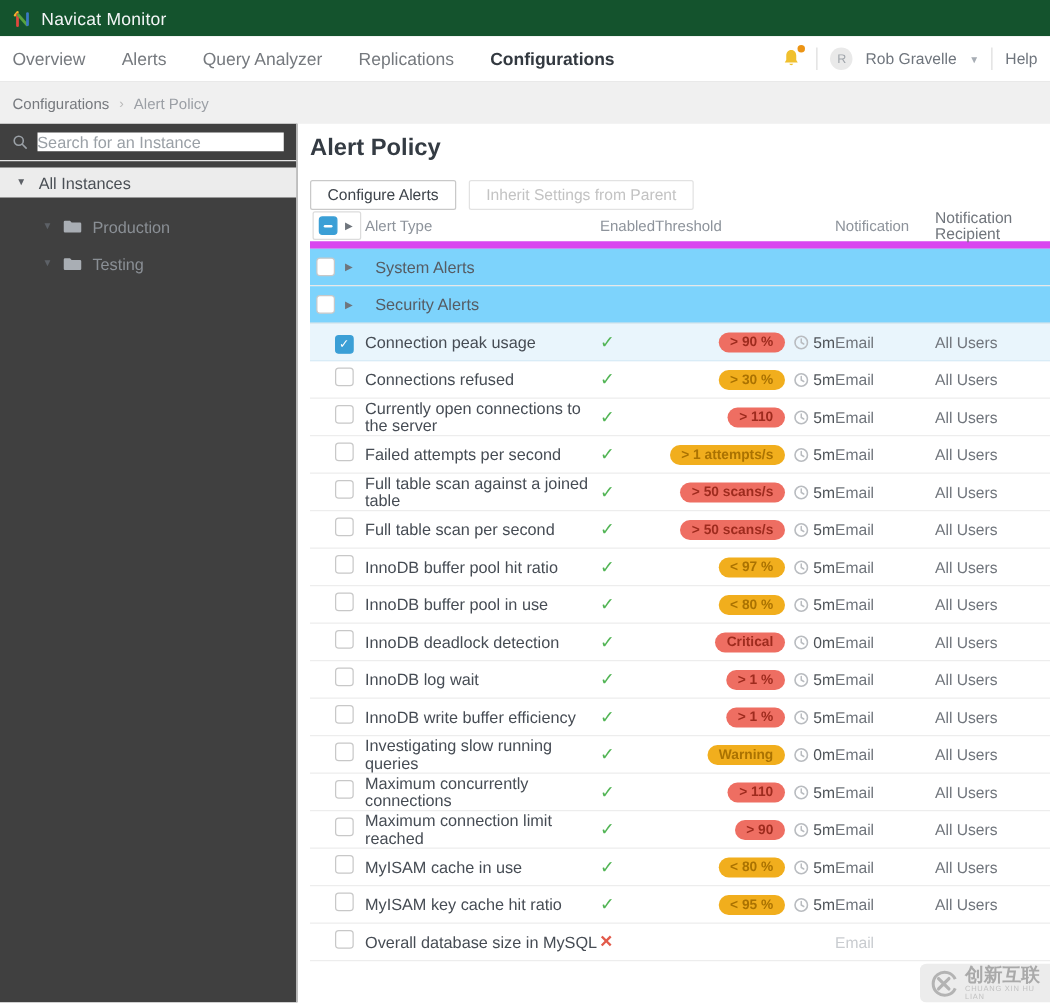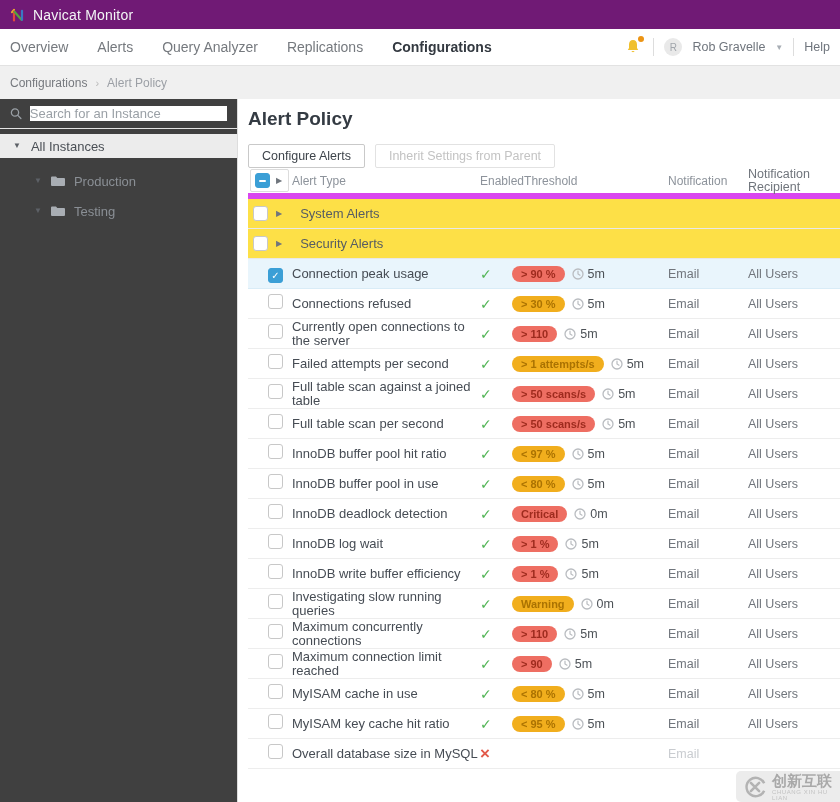--- a/index.html
+++ b/index.html
@@ -1,20 +1,20 @@
 <!DOCTYPE html>
 <html><head>
 <meta charset="utf-8">
 <style>
   * { box-sizing: border-box; margin: 0; padding: 0; }
   html, body { width: 840px; height: 802px; overflow: hidden; }
   body { font-family: "Liberation Sans", "DejaVu Sans", sans-serif; background: #fff; position: relative; }
 
   
-  .topbar { height: 29px; background: #701a75; display: flex; align-items: center; padding: 0 10px; gap: 7px; }
+  .topbar { height: 29px; background: #14532d; display: flex; align-items: center; padding: 0 10px; gap: 7px; }
   .brand { color: #f3f5f6; font-size: 14px; letter-spacing: .2px; }
 
   
   .navbar { height: 37px; background: #fff; border-bottom: 1px solid #e2e2e2; display: flex; align-items: center; padding: 0 10px; }
   .nav-tabs { display: flex; gap: 29px; align-items: center; }
   .tab { font-size: 14px; color: #75797e; cursor: pointer; }
   .tab.active { color: #333940; font-weight: 700; }
   .nav-right { margin-left: auto; display: flex; align-items: center; gap: 10px; }
   .bell-wrap { position: relative; width: 18px; height: 18px; }
   .bell-dot { position: absolute; top: -2px; right: -1px; width: 6px; height: 6px; border-radius: 50%; background: #ec9414; }
@@ -50,32 +50,32 @@
   
   .page-title { font-size: 19px; font-weight: 700; color: #343b43; margin-bottom: 14px; }
   .btn-row { display: flex; gap: 10px; }
   .btn { background: #fff; border: 1px solid #c9c9c9; border-radius: 2px; font-size: 12.5px; color: #3e444b; padding: 4px 13px; font-family: inherit; cursor: pointer; }
   .btn.disabled { border-color: #e2e2e2; color: #c3c3c3; cursor: default; }
 
   
   .cell-select { width: 44px; flex: none; padding-left: 20px; }
   .cell-type { width: 188px; flex: none; font-size: 13px; color: #464c54; line-height: 14px; }
   .cell-enabled { width: 32px; flex: none; }
-  .cell-threshold { width: 156px; flex: none; display: flex; align-items: center; gap: 7px; }
+  .cell-threshold { width: 156px; flex: none; display: flex; align-items: center; gap: 7px; justify-content: flex-end; }
   .cell-notif { width: 80px; flex: none; font-size: 12.5px; color: #70757c; }
   .cell-recip { flex: 1; font-size: 12.5px; color: #70757c; }
 
   .thead { display: flex; align-items: center; height: 31px; border-bottom: 6px solid #d946ef; font-size: 12px; color: #8d939b; }
   .thead .cell-select { padding-left: 2px; }
   .hdr-box { border: 1px solid #dcdcdc; border-radius: 2px; display: inline-flex; align-items: center; gap: 6px; padding: 3px 6px 3px 4px; }
   .thead .cell-type, .thead .cell-notif { font-size: 12px; color: #8d939b; }
   .cell-enth { width: 188px; flex: none; white-space: nowrap; font-size: 12px; color: #8d939b; }
   .thead .cell-recip { line-height: 13px; max-width: 85px; }
 
-  .grow { display: flex; align-items: center; height: 30px; background: #fde047; border-bottom: 1px solid #e8e8e8; padding-left: 5px; gap: 8px; cursor: pointer; }
+  .grow { display: flex; align-items: center; height: 30px; background: #7dd3fc; border-bottom: 1px solid #e8e8e8; padding-left: 5px; gap: 8px; cursor: pointer; }
   .glabel { font-size: 13px; color: #565c63; margin-left: 10px; }
 
   .row { display: flex; align-items: center; height: 30px; border-bottom: 1px solid #ededed; cursor: pointer; }
   .row.selected { background: #e9f5fc; border-bottom-color: #d9ecf7; }
 
   .cb { width: 15px; height: 15px; border: 1px solid #c8c8c8; border-radius: 3px; background: #fff; display: inline-flex; align-items: center; justify-content: center; flex: none; cursor: pointer; }
   .cb.partial { background: #3b9fd6; border-color: #3b9fd6; }
   .cb.partial::before { content: ""; width: 7px; height: 2px; background: #fff; border-radius: 1px; }
   .cb.checked { background: #3b9fd6; border-color: #3b9fd6; color: #fff; font-size: 10px; }
   .cb.checked::before { content: "✓"; }

